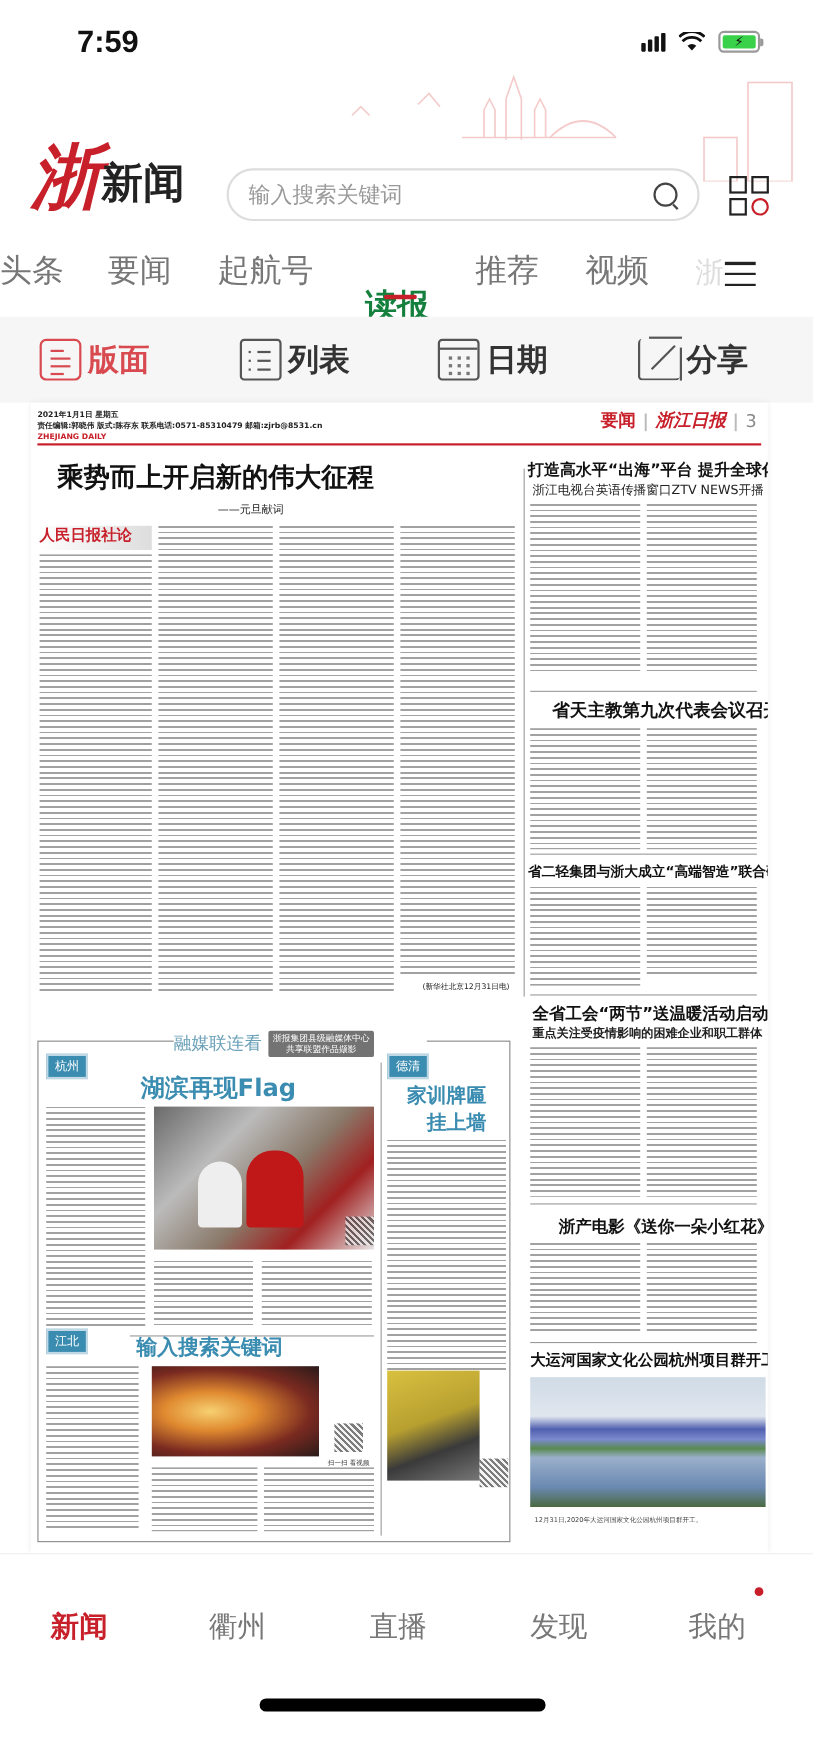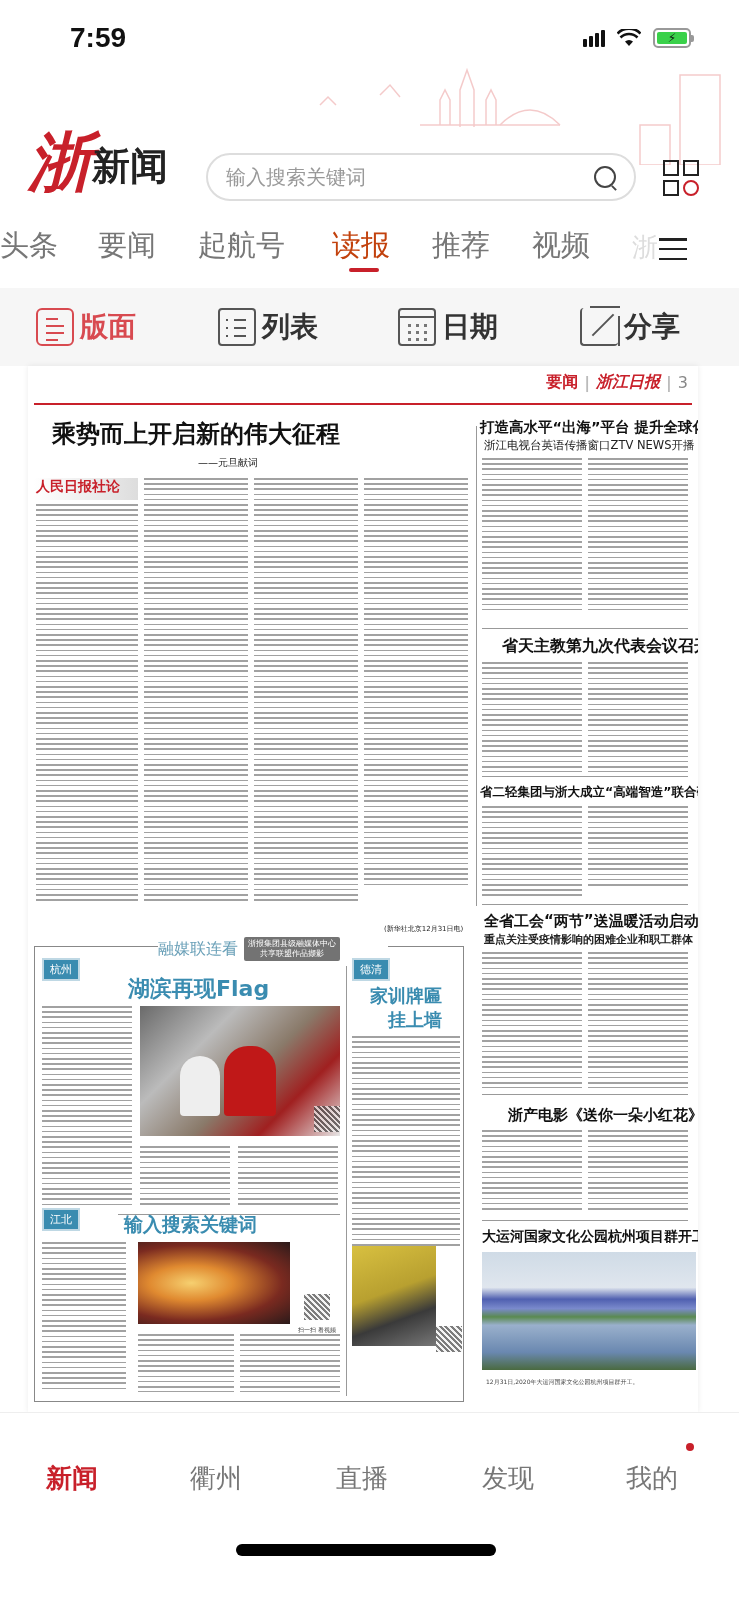--- a/index.html
+++ b/index.html
@@ -29,21 +29,21 @@
   .search-input::placeholder { color: #999; }
   .search-icon { width: 22px; height: 22px; border: 2px solid #444; border-radius: 50%; position: relative; }
   .search-icon::after { content: ""; position: absolute; right: -3px; bottom: -3px; width: 6px; height: 2px; background: #444; transform: rotate(45deg); }
   .grid-icon { position: absolute; right: 40px; top: 30px; width: 36px; height: 36px; display: grid; grid-template-columns: 1fr 1fr; gap: 4px; }
   .grid-icon span { border: 2.5px solid #222; }
   .grid-icon span.circle { border-color: #c8202a; border-radius: 50%; }
 
   
   .channels { position: absolute; top: 222px; left: 0; width: 739px; height: 60px; }
   .channel { position: absolute; top: 4px; font-family: "DejaVu Serif", serif; font-size: 29px; color: #777; }
-  .channel.active { color: #c2410c; font-weight: normal; }
+  .channel.active { color: #15803d; font-weight: bold; margin-top: 32px; }
   .channel-underline { position: absolute; left: 349px; top: 46px; width: 30px; height: 4px; background: #c8202a; border-radius: 2px; }
   .menu-icon { position: absolute; right: 52px; top: 16px; width: 28px; height: 22px; display: flex; flex-direction: column; justify-content: space-between; }
   .menu-icon span { height: 2.5px; background: #222; }
   .fade-char { position: absolute; left: 632px; top: 8px; font-size: 26px; color: #ddd; font-family: "DejaVu Serif", serif; }
 
   
   .toolbar { position: absolute; top: 288px; left: 0; width: 739px; height: 78px; background: #f6f6f6; display: flex; align-items: center; font-weight: bold; }
   .tool { position: absolute; top: 20px; display: flex; align-items: center; gap: 6px; font-size: 28px; color: #333; }
   .tool.active { color: #d84a50; }
   .tool-icon { width: 38px; height: 38px; border: 2px solid #555; border-radius: 4px; position: relative; }
@@ -208,37 +208,42 @@
   <div class="tool" style="left:580px">
     <span class="tool-icon icon-share" style="border-right:none;border-top:none;">
       <span class="corner-r"></span>
         <span class="corner-t"></span>
     </span>
     <span>分享</span>
   </div>
 </div>
 
 <div class="paper">
+  <div class="p-meta">
+    <div>2021年1月1日 星期五</div>
+    <div>责任编辑:郭晓伟 版式:陈存东 联系电话:0571-85310479 邮箱:zjrb@8531.cn</div>
+    <div class="en">ZHEJIANG DAILY</div>
+  </div>
   <div class="p-section">
     <span>要闻</span>
     <span style="color:#bbb">|</span>
     <span class="paper-name">浙江日报</span>
     <span style="color:#bbb">|</span>
     <span class="page-no">3</span>
   </div>
   <div class="p-rule"></div>
 
   <div class="headline" style="top:52px;left:24px;font-size:24px;">乘势而上开启新的伟大征程</div>
   <div class="sub-headline" style="top:90px;left:170px;font-size:10px;">——元旦献词</div>
   <div class="editorial-label">人民日报社论</div>
   <div class="text-block" style="top:138px;left:8px;width:102px;height:400px;"></div>
   <div class="text-block" style="top:112px;left:116px;width:104px;height:426px;"></div>
   <div class="text-block" style="top:112px;left:226px;width:104px;height:426px;"></div>
   <div class="text-block" style="top:112px;left:336px;width:104px;height:410px;"></div>
-  <div class="sub-headline" style="top:526px;left:356px;font-size:7px;margin-top:32px;">(新华社北京12月31日电)</div>
+  <div class="sub-headline" style="top:526px;left:356px;font-size:7px;">(新华社北京12月31日电)</div>
   <div class="divider-v" style="top:60px;left:448px;height:480px;"></div>
 
   <div class="headline" style="top:52px;left:452px;font-size:14.5px;">打造高水平“出海”平台 提升全球化传播能力</div>
   <div class="sub-headline" style="top:72px;left:456px;font-size:11.5px;">浙江电视台英语传播窗口ZTV NEWS开播</div>
   <div class="text-block" style="top:92px;left:454px;width:100px;height:152px;"></div>
   <div class="text-block" style="top:92px;left:560px;width:100px;height:152px;"></div>
   <div class="divider-h" style="top:262px;left:454px;width:206px;"></div>
 
   <div class="headline" style="top:270px;left:474px;font-size:16px;">省天主教第九次代表会议召开</div>
   <div class="text-block" style="top:296px;left:454px;width:100px;height:110px;"></div>

